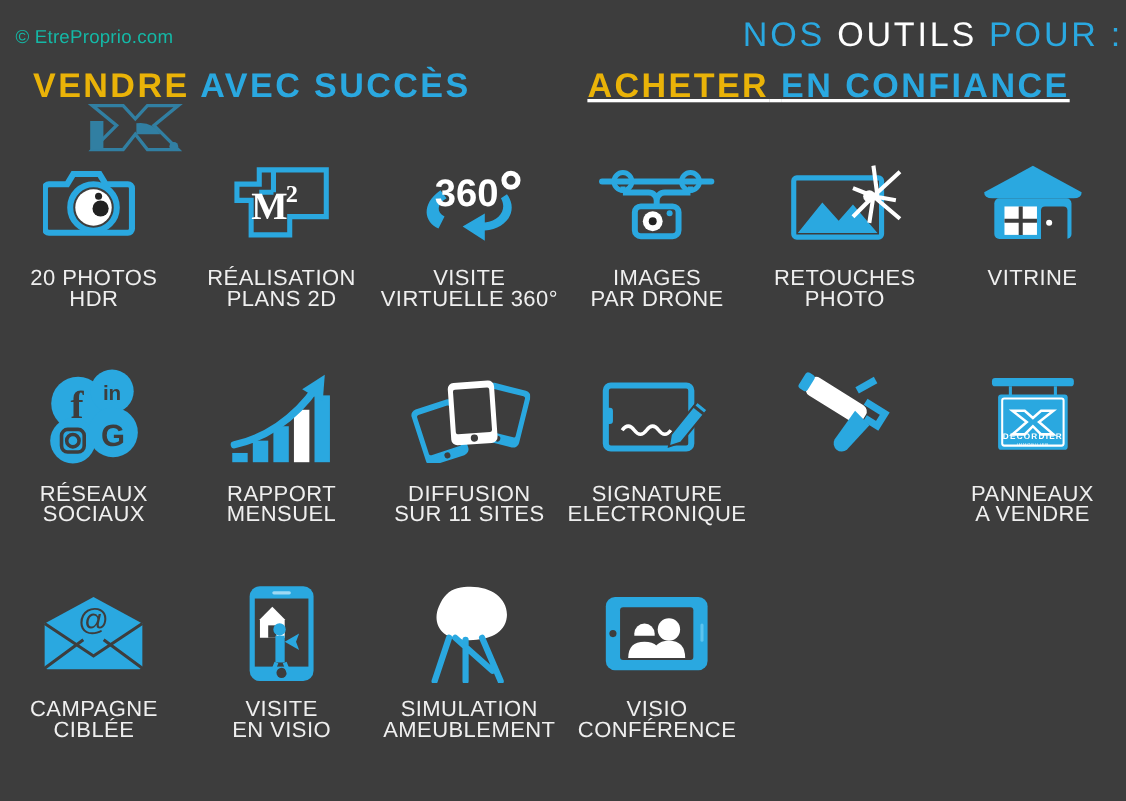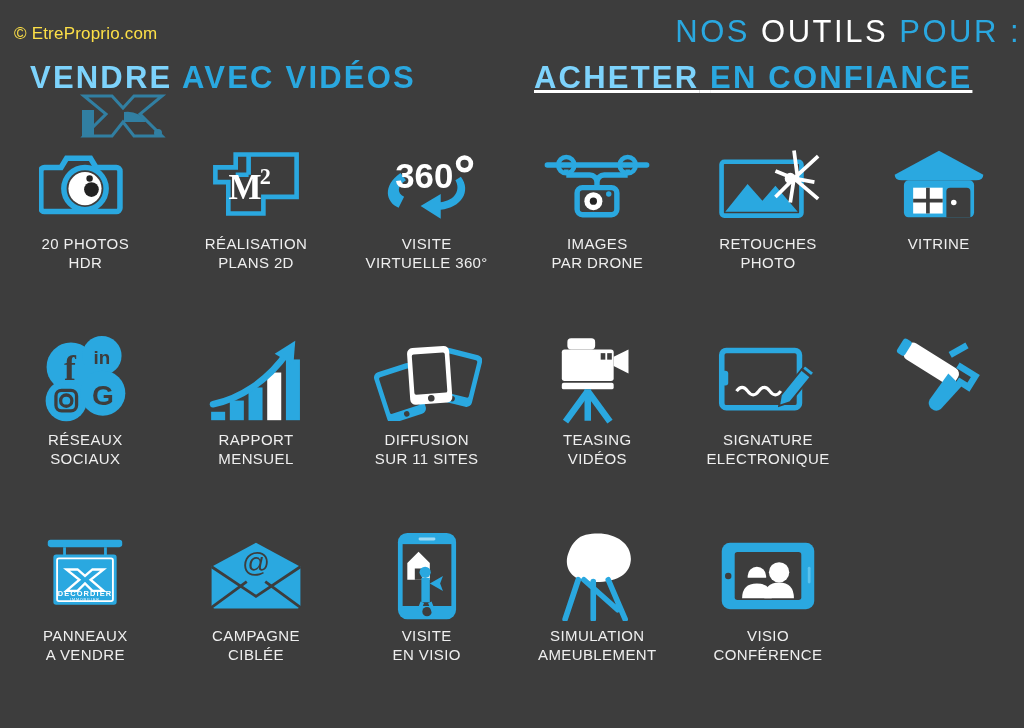--- a/index.html
+++ b/index.html
@@ -9,40 +9,40 @@
     background:#3d3d3d;
     font-family:"Liberation Sans","DejaVu Sans",sans-serif;
     color:#ffffff;
     position:relative;
   }
   #page{position:relative;width:1024px;height:728px;}
 
   
   .watermark{
     position:absolute;left:14px;top:24px;
-    font-size:17px;color:#fde047;letter-spacing:.2px;
+    font-size:17px;color:#14b8a6;letter-spacing:.2px;
     white-space:nowrap;
   }
 
   
   .title-main{
     position:absolute;left:0;top:14px;width:1021px;text-align:right;
     font-size:31px;font-weight:normal;letter-spacing:2.5px;white-space:nowrap;
   }
   .title-main .blue{color:#2aa8e0;}
   .title-main .white{color:#ffffff;}
 
   .subtitle{
     position:absolute;top:60px;
     font-size:31px;font-weight:bold;letter-spacing:2.2px;white-space:nowrap;
   }
   .subtitle.left{left:30px;}
   .subtitle.right{left:534px;text-decoration:underline;}
   .subtitle .blue{color:#2aa8e0;}
-  .subtitle .white{color:#7dd3fc;}
+  .subtitle .white{color:#eab308;}
 
   
   .ghost-logo{
     position:absolute;left:78px;top:88px;width:90px;height:56px;
     opacity:.62;
   }
 
   
   .grid{
     position:absolute;left:0;top:130px;width:1024px;height:590px;
@@ -54,22 +54,22 @@
     display:flex;flex-direction:column;align-items:center;
     justify-content:flex-start;
     padding-top:4px;
   }
   .icon-box{
     height:100px;width:118px;
     display:flex;align-items:center;justify-content:center;
   }
   .icon-box svg{display:block;}
   .cap{
-    text-align:center;
-    font-size:15px;line-height:19px;color:#efefef;
+    margin-top:10px;text-align:center;
+    font-size:20px;line-height:19px;color:#efefef;
     letter-spacing:.4px;text-transform:uppercase;
     white-space:pre-line;
   }
 </style>
 </head>
 <body>
 
 <div id="page">
 
   <div class="watermark">© EtreProprio.com</div>
@@ -84,21 +84,21 @@
     <svg viewBox="0 0 90 56" width="90" height="56" aria-hidden="true">
       <path d="M6 8 L34 8 L45 20 L56 8 L84 8 L62 26 L84 48 L56 48 L45 34 L34 48 L6 48 L28 26 Z" fill="none" stroke="#2aa8e0" stroke-width="3"></path>
       <rect x="4" y="22" width="12" height="26" fill="#2aa8e0"></rect>
       <path d="M46 24 q14 -2 22 10 l-22 0 Z" fill="#2aa8e0"></path>
       <circle cx="80" cy="45" r="4" fill="#2aa8e0"></circle>
     </svg>
   </div>
 
   <div class="subtitle left">
     <span class="white">VENDRE</span>
-    <span class="blue">AVEC VIDÉOS</span>
+    <span class="blue">AVEC SUCCÈS</span>
   </div>
 
   <div class="subtitle right">
     <span class="white">ACHETER</span>
     <span class="blue">EN CONFIANCE</span>
   </div>
 
   <div class="grid">
 
     <div class="cell">
@@ -238,36 +238,20 @@
             <rect x="40" y="8" width="46" height="62" rx="6" fill="#ffffff"></rect>
             <rect x="45" y="15" width="36" height="44" rx="2" fill="#3d3d3d"></rect>
             <circle cx="63" cy="64" r="3.6" fill="#3d3d3d"></circle>
           </g>
         </svg>
       </div>
       <div class="cap">DIFFUSION
 SUR 11 SITES</div>
     </div>
 
-    <div class="cell">
-      <div class="icon-box">
-        <svg viewBox="0 0 108 94" width="100" height="88">
-          <rect x="22" y="2" width="30" height="12" rx="4" fill="#ffffff"></rect>
-          <rect x="16" y="14" width="56" height="34" rx="3" fill="#ffffff"></rect>
-          <rect x="58" y="18" width="5" height="7" fill="#3d3d3d"></rect>
-          <rect x="65" y="18" width="5" height="7" fill="#3d3d3d"></rect>
-          <path d="M72 22 l16 -8 v26 l-16 -8 Z" fill="#ffffff"></path>
-          <rect x="16" y="50" width="56" height="7" rx="2" fill="#ffffff"></rect>
-          <path d="M44 57 v34" stroke="#2aa8e0" stroke-width="7"></path>
-          <path d="M44 59 L20 92 M44 59 L68 92" stroke="#2aa8e0" stroke-width="7" fill="none"></path>
-        </svg>
-      </div>
-      <div class="cap">TEASING
-VIDÉOS</div>
-    </div>
 
     <div class="cell">
       <div class="icon-box">
         <svg viewBox="0 0 112 80" width="104" height="74">
           <rect x="6" y="8" width="84" height="62" rx="5" fill="none" stroke="#2aa8e0" stroke-width="6"></rect>
           <rect x="6" y="30" width="7" height="16" rx="3" fill="#2aa8e0"></rect>
           <path d="M22 52 q6 -8 12 0 t12 0 t12 0 t12 0" fill="none" stroke="#ffffff" stroke-width="3.5"></path>
           <path d="M70 56 L96 24 l10 8 L80 64 l-12 4 Z" fill="#2aa8e0" stroke="#3d3d3d" stroke-width="2"></path>
           <path d="M92 28 l10 8" stroke="#3d3d3d" stroke-width="3"></path>
         </svg>

